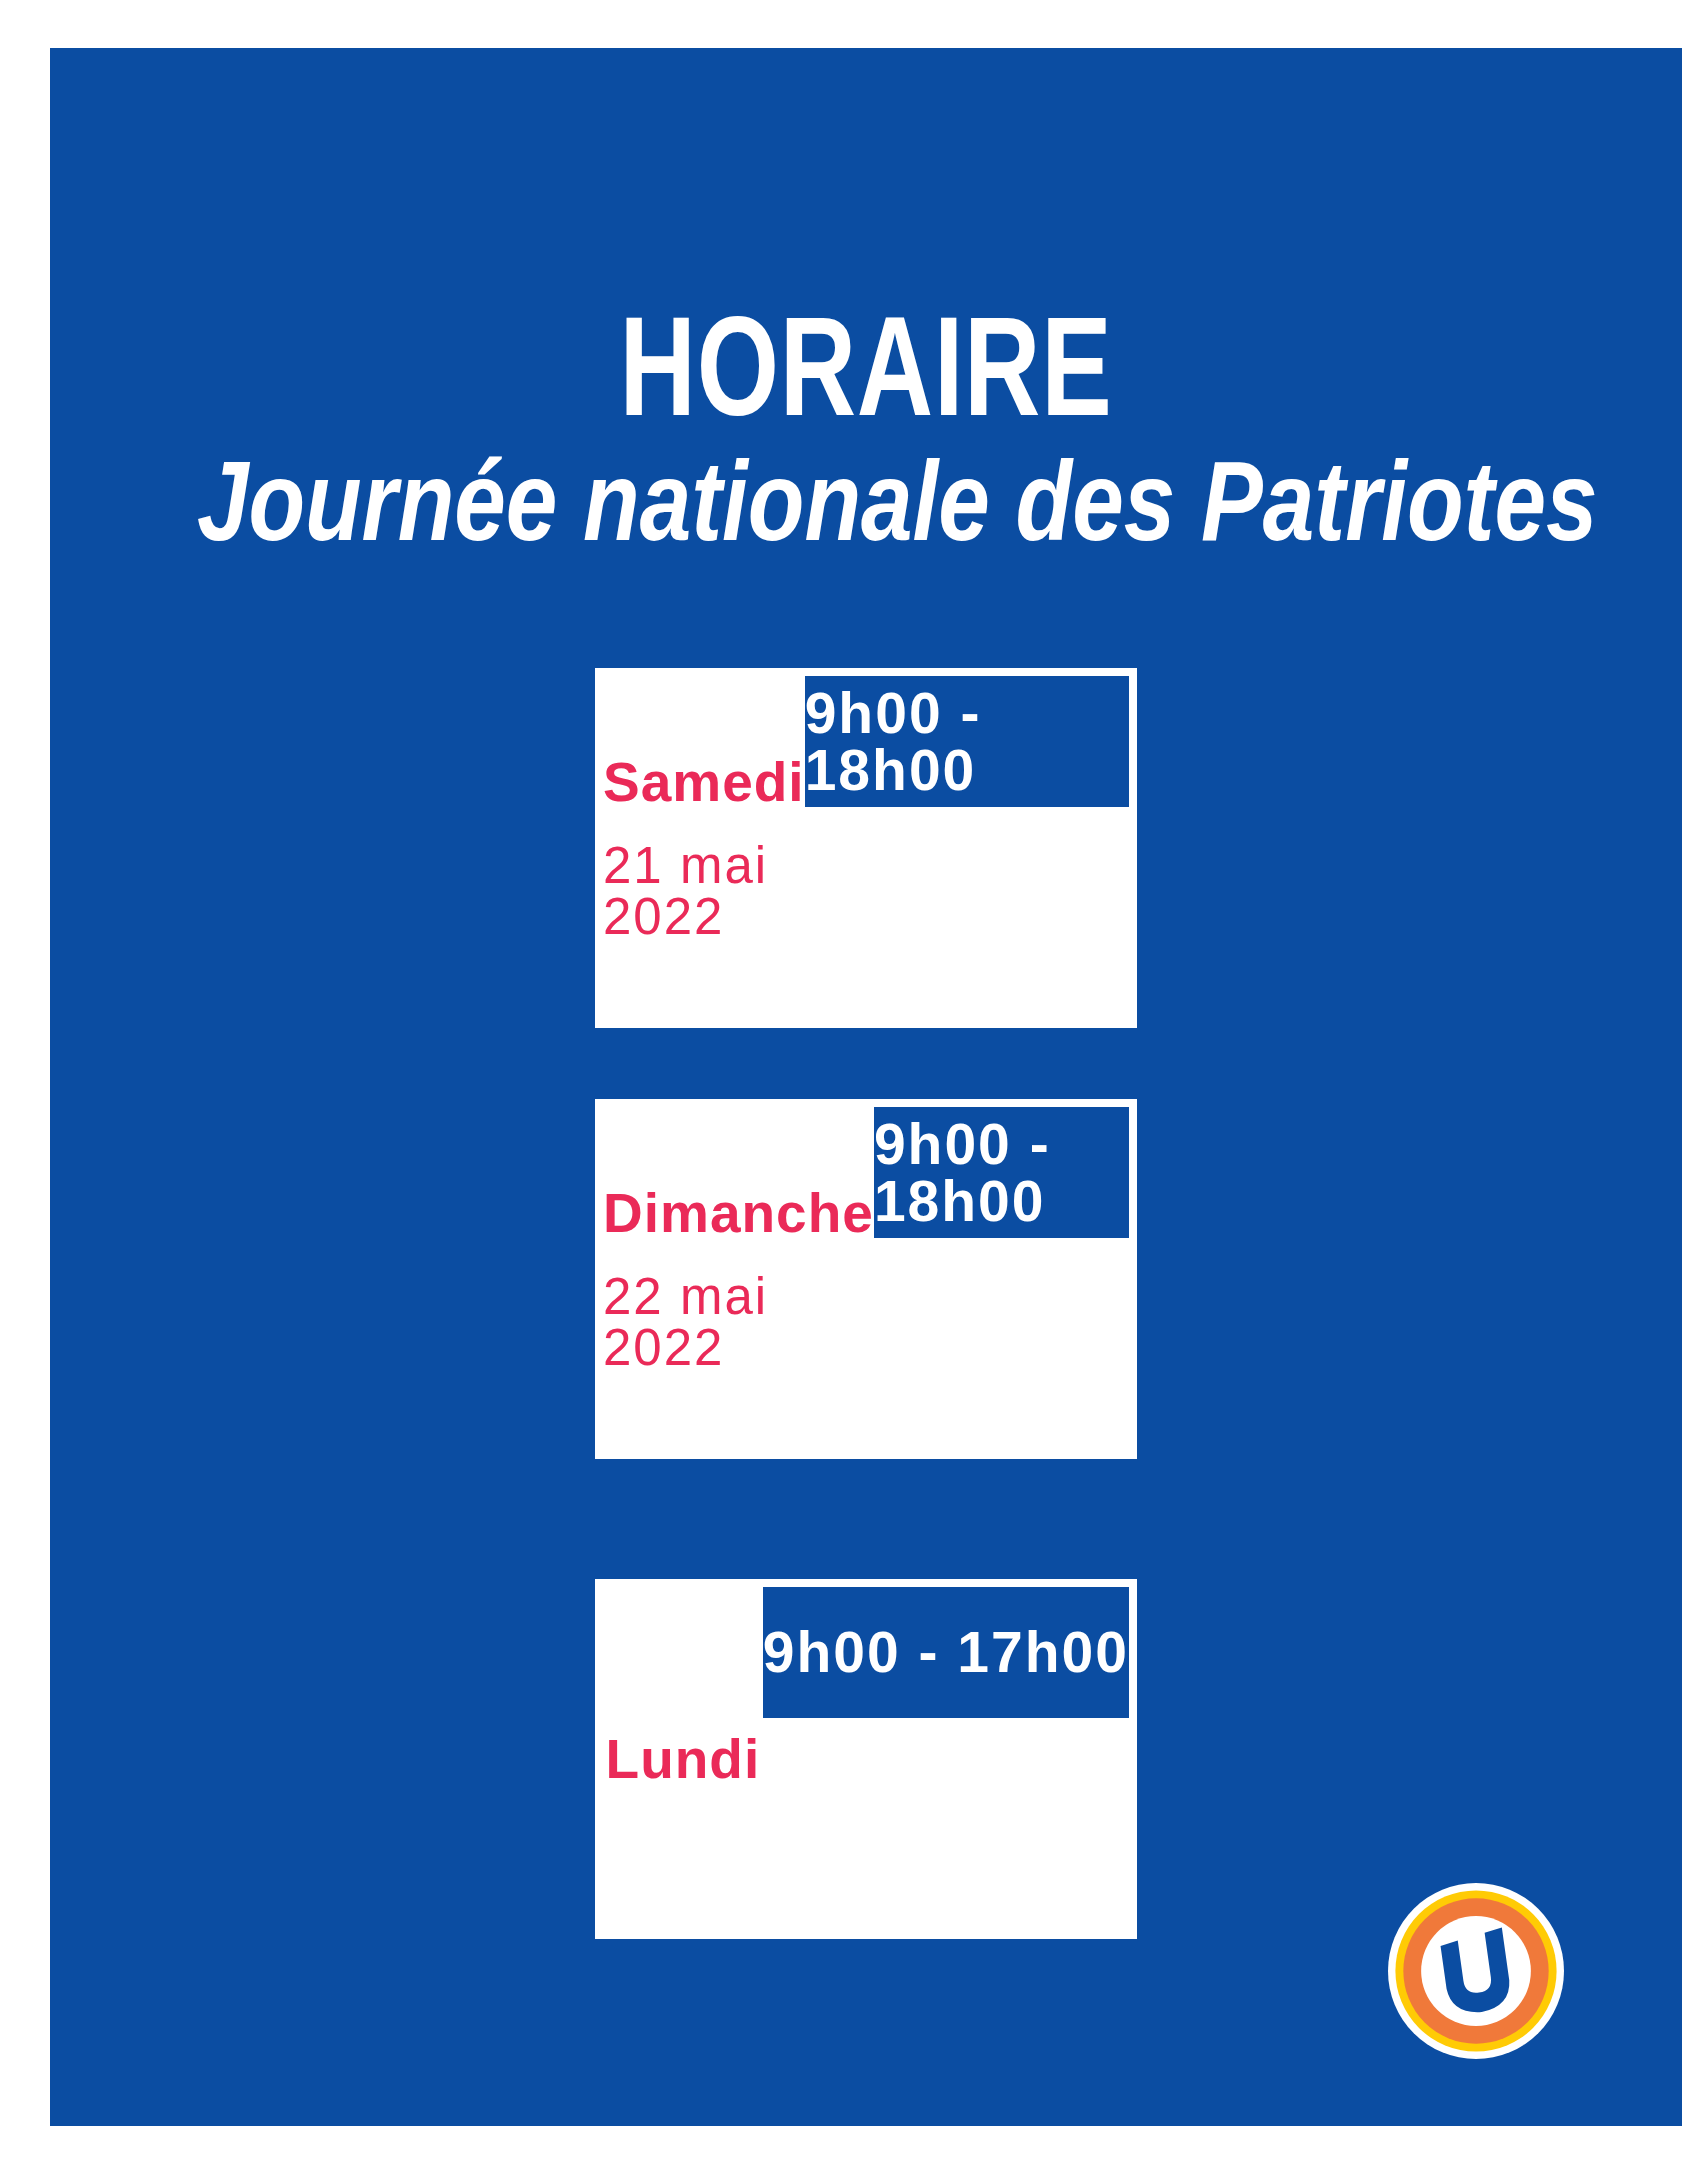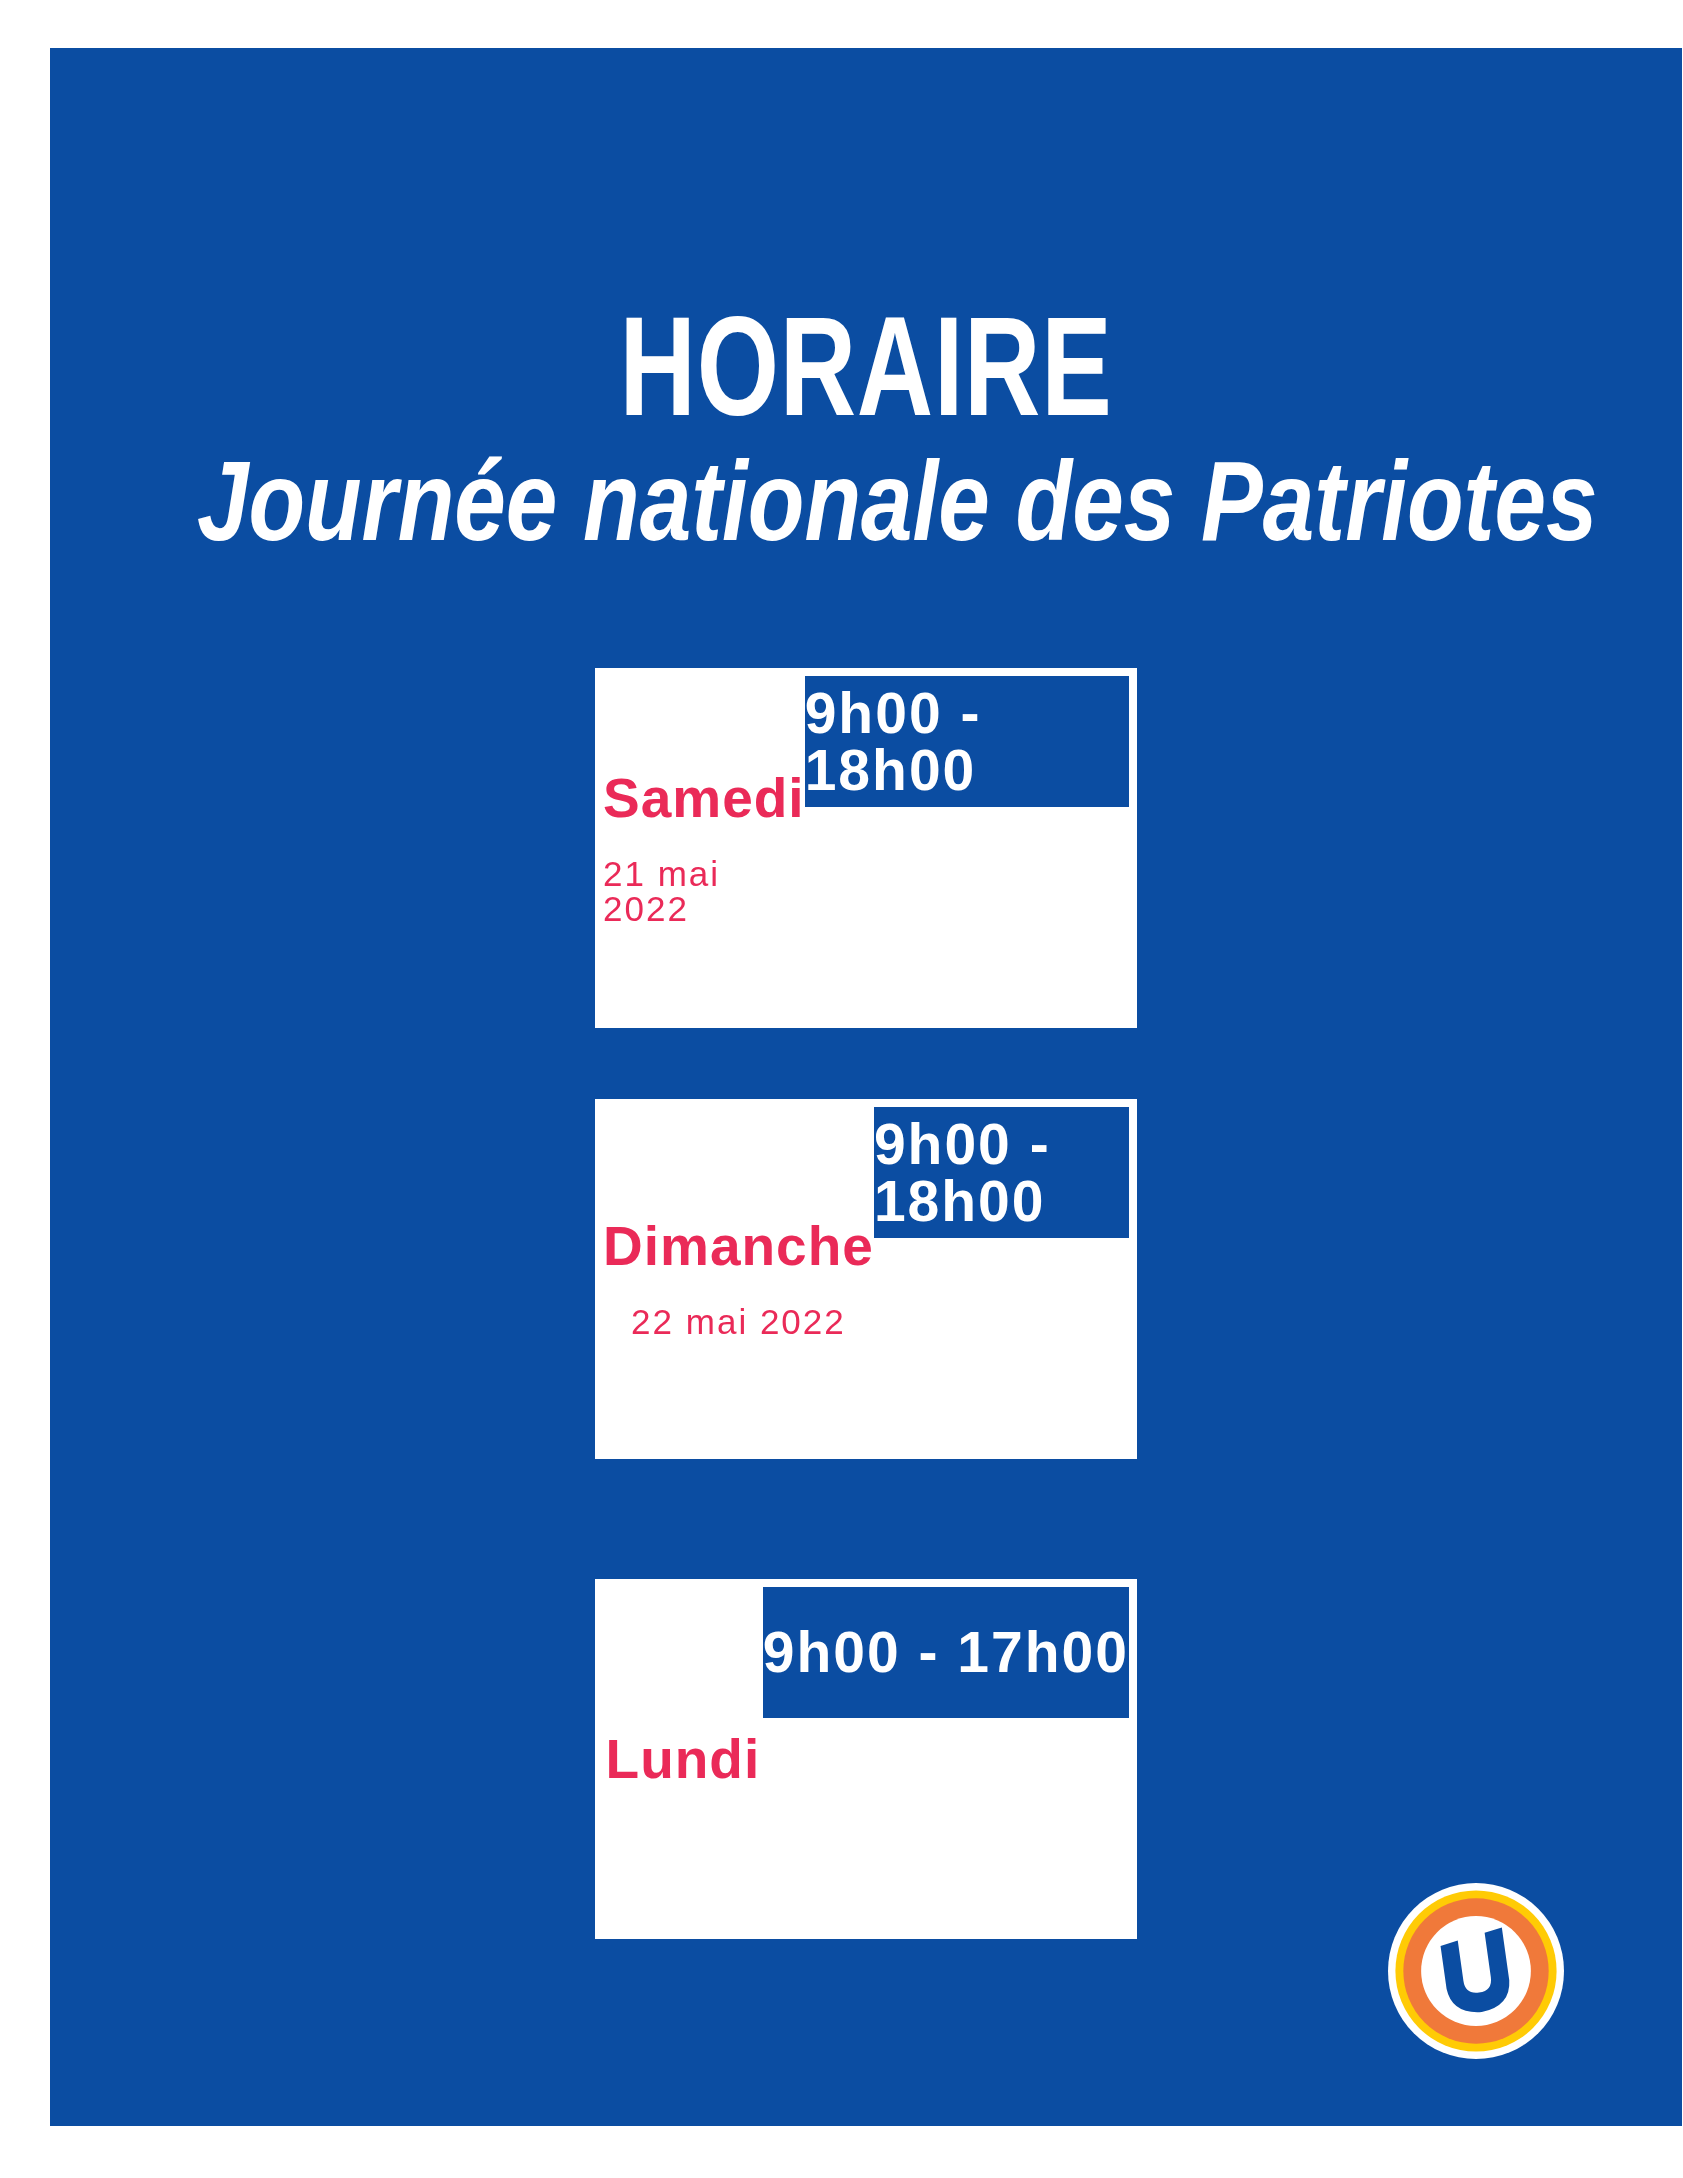--- a/index.html
+++ b/index.html
@@ -76,21 +76,21 @@
   }
   .day {
     color: #EA2A58;
     font-size: 55px;
     font-weight: 700;
     letter-spacing: 1px;
     line-height: 1;
   }
   .date {
     color: #EA2A58;
-    font-size: 35px;
+    font-size: 51px;
     font-weight: 400;
     letter-spacing: 2px;
     line-height: 1;
   }
   .band {
     height: 131px;
     background: #0B4DA2;
     display: flex;
     align-items: center;
     justify-content: flex-start;

